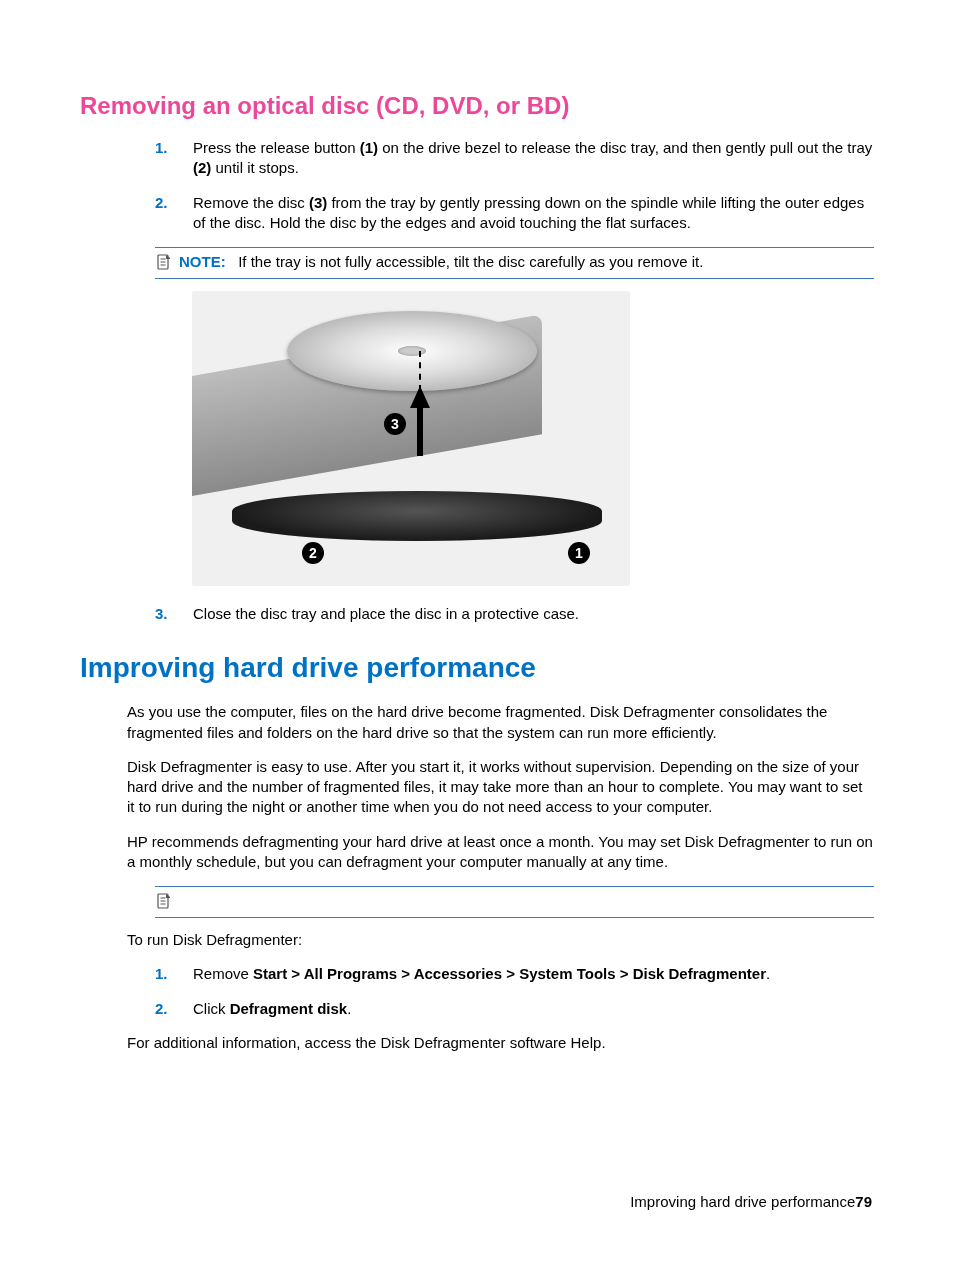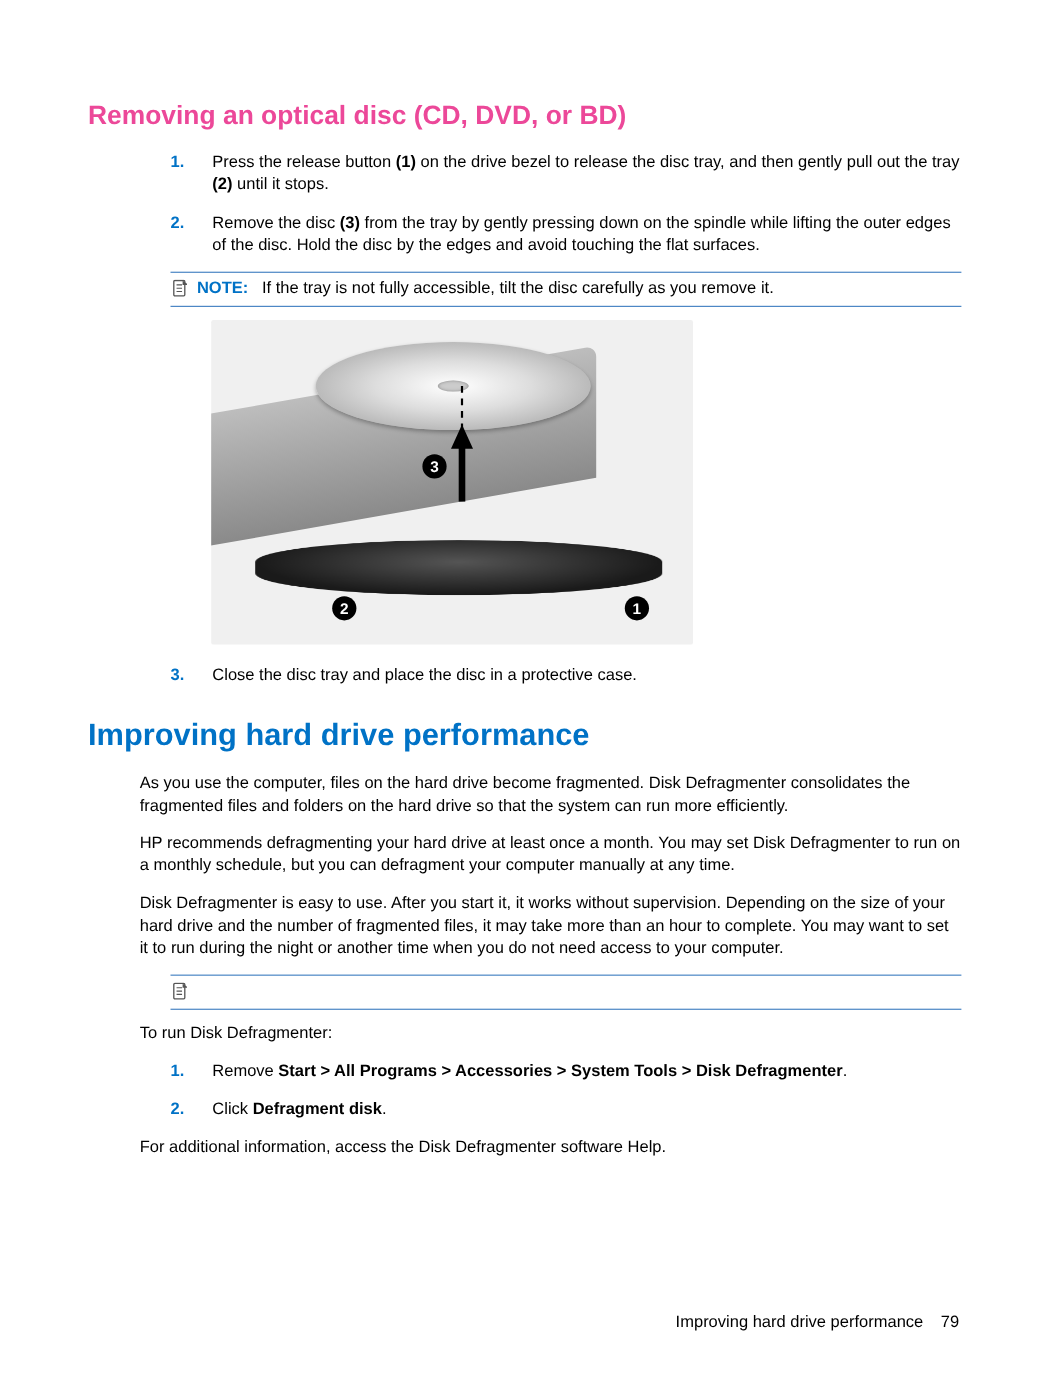--- a/index.html
+++ b/index.html
@@ -153,21 +153,21 @@
     margin: 0 0 14px 47px;
     line-height: 1.35;
   }
   .footer {
     position: absolute;
     bottom: 60px;
     right: 82px;
     font-size: 15px;
   }
   .footer-page {
-    margin-left: 16px;
+    font-weight: bold;
   }
 </style>
 </head>
 <body>
 
 <div class="page">
 
   <div class="h2">Removing an optical disc (CD, DVD, or BD)</div>
 
   <div class="ol">
@@ -215,22 +215,22 @@
   <div class="ol">
     <div class="li">
       <div class="li-num">3.</div>
       <div class="li-body">Close the disc tray and place the disc in a protective case.</div>
     </div>
   </div>
 
   <div class="h1">Improving hard drive performance</div>
 
   <p class="para">As you use the computer, files on the hard drive become fragmented. Disk Defragmenter consolidates the fragmented files and folders on the hard drive so that the system can run more efficiently.</p>
+  <p class="para">Disk Defragmenter is easy to use. After you start it, it works without supervision. Depending on the size of your hard drive and the number of fragmented files, it may take more than an hour to complete. You may want to set it to run during the night or another time when you do not need access to your computer.</p>
   <p class="para">HP recommends defragmenting your hard drive at least once a month. You may set Disk Defragmenter to run on a monthly schedule, but you can defragment your computer manually at any time.</p>
-  <p class="para">Disk Defragmenter is easy to use. After you start it, it works without supervision. Depending on the size of your hard drive and the number of fragmented files, it may take more than an hour to complete. You may want to set it to run during the night or another time when you do not need access to your computer.</p>
 
   <div class="note-block" style="margin-left:75px">
     <div class="note-icon">
       <svg width="16" height="16" viewBox="0 0 16 16">
           <rect x="2" y="1" width="10" height="14" rx="1" fill="none" stroke="#555" stroke-width="1.2"></rect>
           <line x1="4.5" y1="5" x2="9.5" y2="5" stroke="#555" stroke-width="1"></line>
           <line x1="4.5" y1="8" x2="9.5" y2="8" stroke="#555" stroke-width="1"></line>
           <line x1="4.5" y1="11" x2="9.5" y2="11" stroke="#555" stroke-width="1"></line>
           <path d="M10 1 l4 3 v1 h-4 z" fill="#555"></path>
         </svg>

